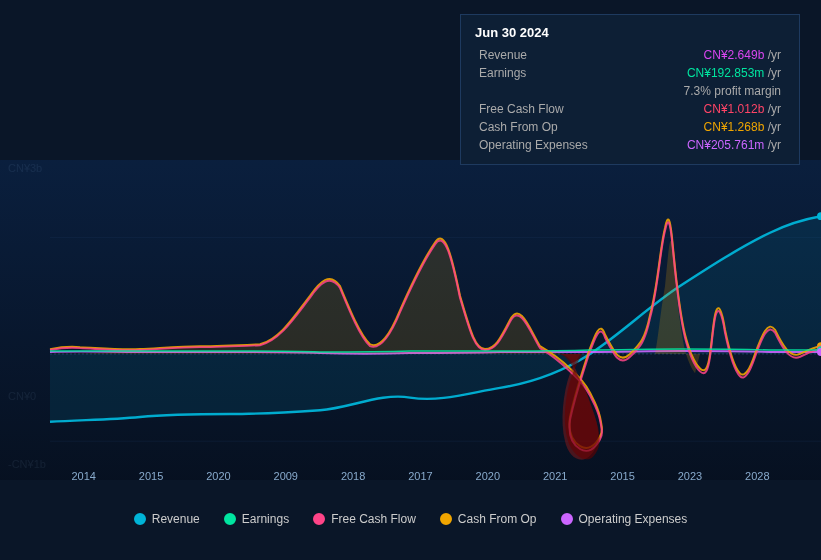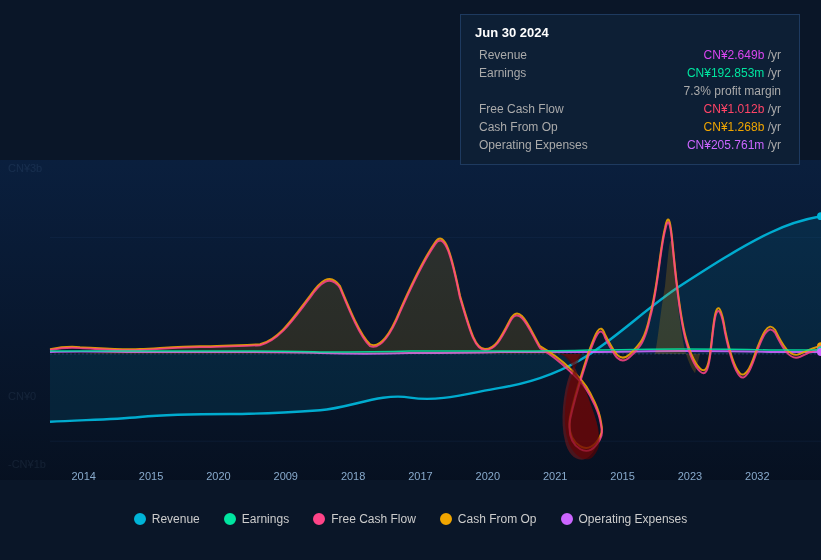--- a/index.html
+++ b/index.html
@@ -243,21 +243,21 @@
     <span class="x-label">2014</span>
     <span class="x-label">2015</span>
     <span class="x-label">2020</span>
     <span class="x-label">2009</span>
     <span class="x-label">2018</span>
     <span class="x-label">2017</span>
     <span class="x-label">2020</span>
     <span class="x-label">2021</span>
     <span class="x-label">2015</span>
     <span class="x-label">2023</span>
-    <span class="x-label">2032</span>
+    <span class="x-label">2028</span>
   </div>
 
   <div id="legend">
     <div class="legend-item">
       <div class="legend-dot dot-blue"></div>
       <span>Revenue</span>
     </div>
     <div class="legend-item">
       <div class="legend-dot dot-teal"></div>
       <span>Earnings</span>

